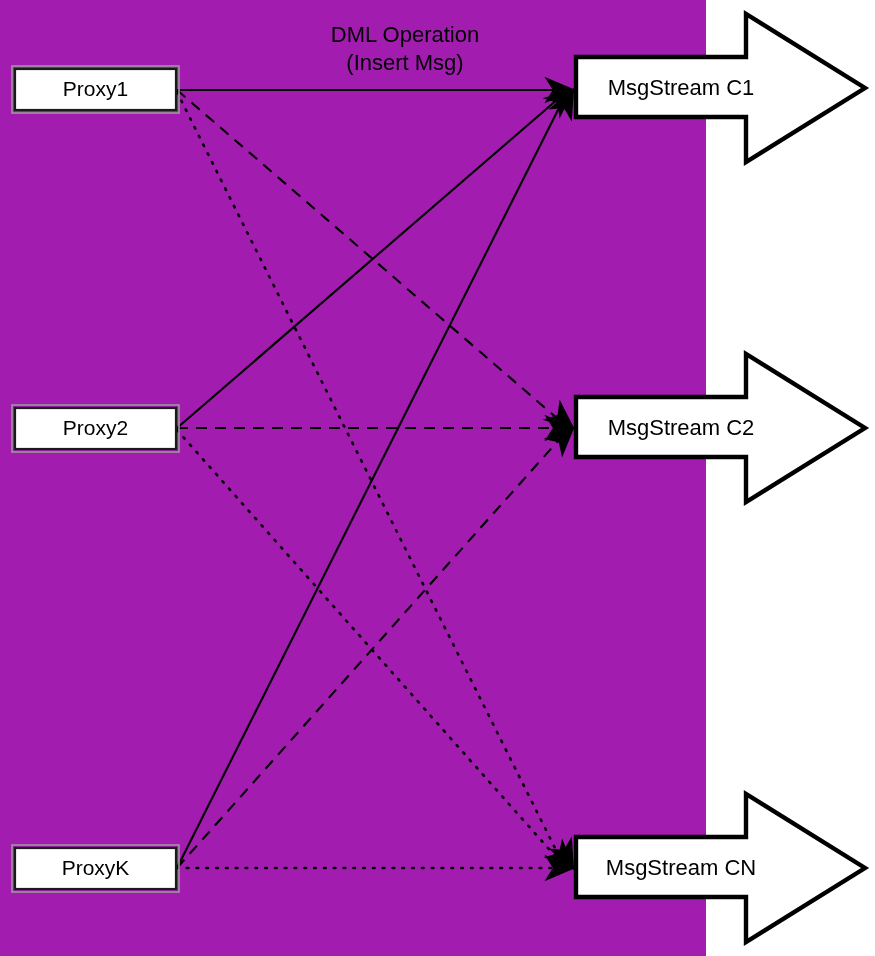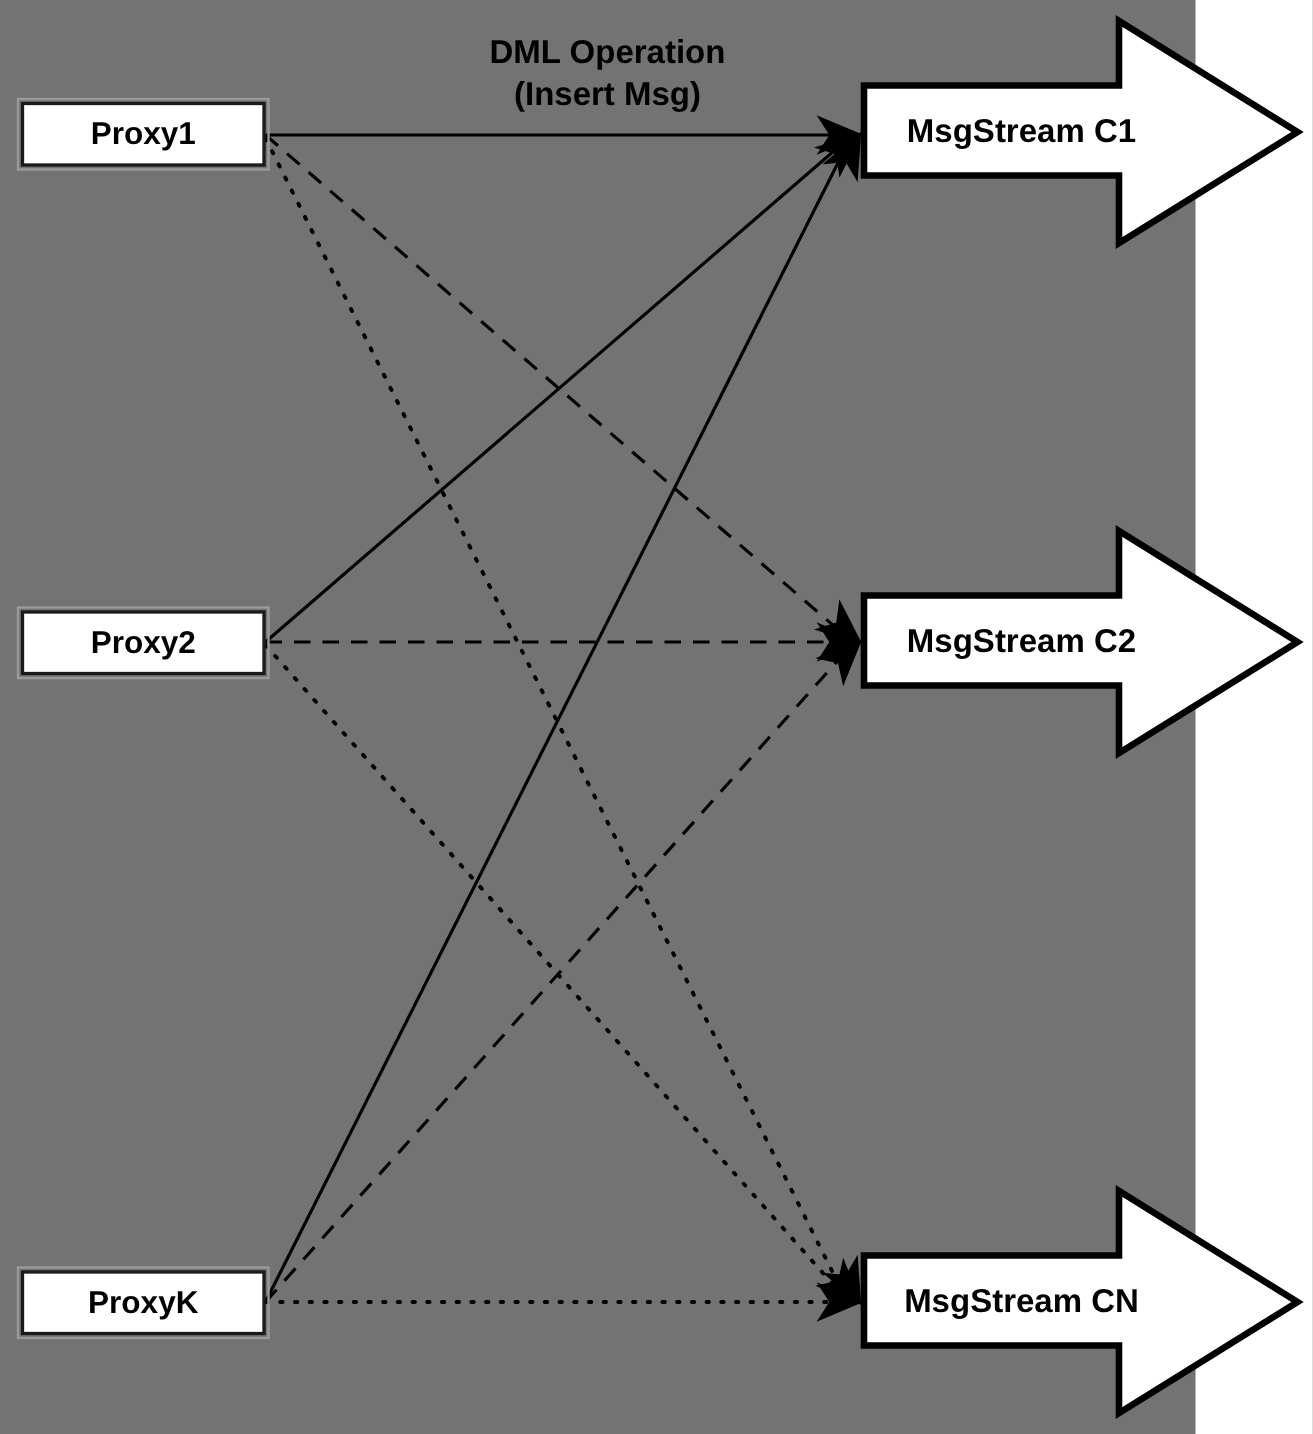--- a/index.html
+++ b/index.html
@@ -8,24 +8,23 @@
     background: #ffffff;
   }
   body {
     width: 875px;
     height: 956px;
     font-family: "Liberation Sans", sans-serif;
     overflow: hidden;
   }
   #diagram-root {
     position: relative;
-    width: 797px;
+    width: 706px;
     height: 956px;
-    background: #737373;
-    font-weight: bold;
+    background: #a21caf;
   }
   svg#diagram-svg {
     position: absolute;
     top: 0;
     left: 0;
     width: 875px;
     height: 956px;
     display: block;
   }
   .node-box-rect {

